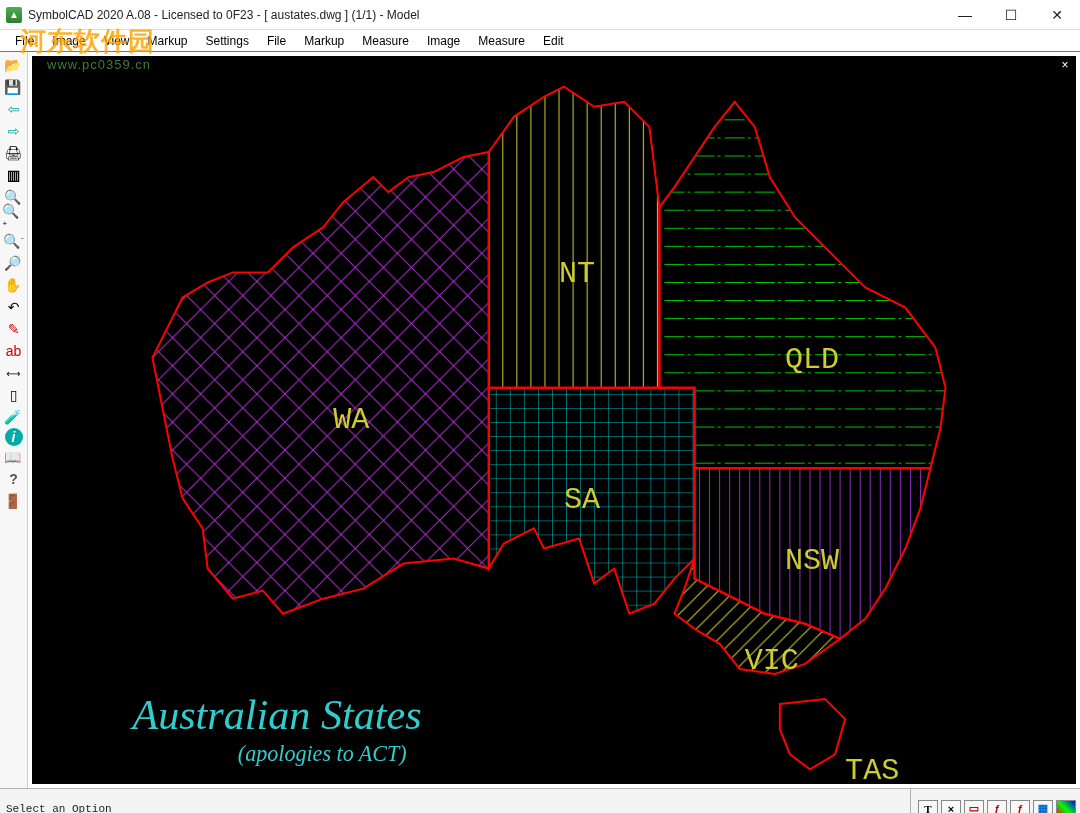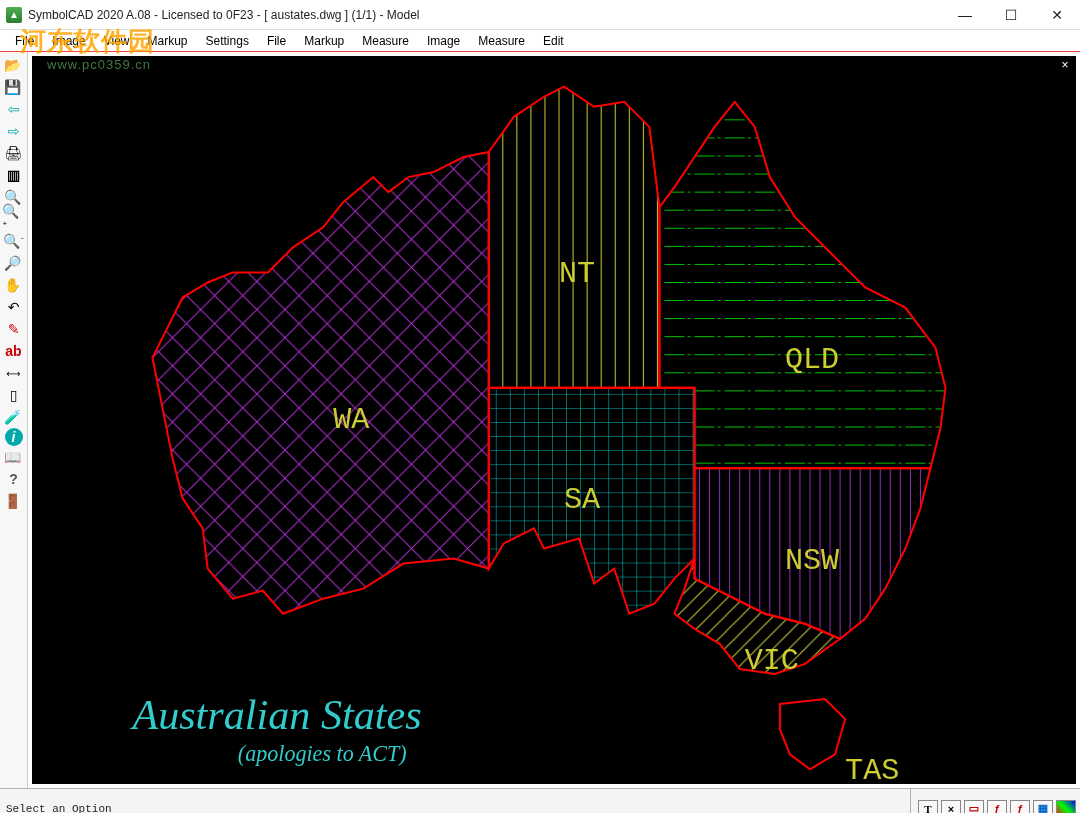--- a/index.html
+++ b/index.html
@@ -103,21 +103,21 @@
     <div class="tool-btn">
         <span>🔍<sup style="font-size:8px;">+</sup></span>
       </div>
     <div class="tool-btn">
         <span>🔍<sup style="font-size:8px;">-</sup></span>
       </div>
     <div class="tool-btn">🔎</div>
     <div class="tool-btn">✋</div>
     <div class="tool-btn">↶</div>
     <div class="tool-btn" style="color:#c00;">✎</div>
-    <div class="tool-btn" style="color:#c00;font-weight:bold;">ab</div>
+    <div class="tool-btn" style="color:#c00;font-weight:normal;">ab</div>
     <div class="tool-btn" style="font-size:10px;">⟷</div>
     <div class="tool-btn">▯</div>
     <div class="tool-btn" style="color:#aa7700;">🧪</div>
     <div class="tool-btn" style="background:#0aa;color:#fff;border-radius:50%;width:18px;height:18px;font-style:italic;font-weight:bold;">i</div>
     <div class="tool-btn" style="color:#6b2fa3;">📖</div>
     <div class="tool-btn" style="color:#555;font-weight:bold;">?</div>
     <div class="tool-btn" style="color:#d2a434;">🚪</div>
   </div>
 
   <div class="canvas-wrap">

